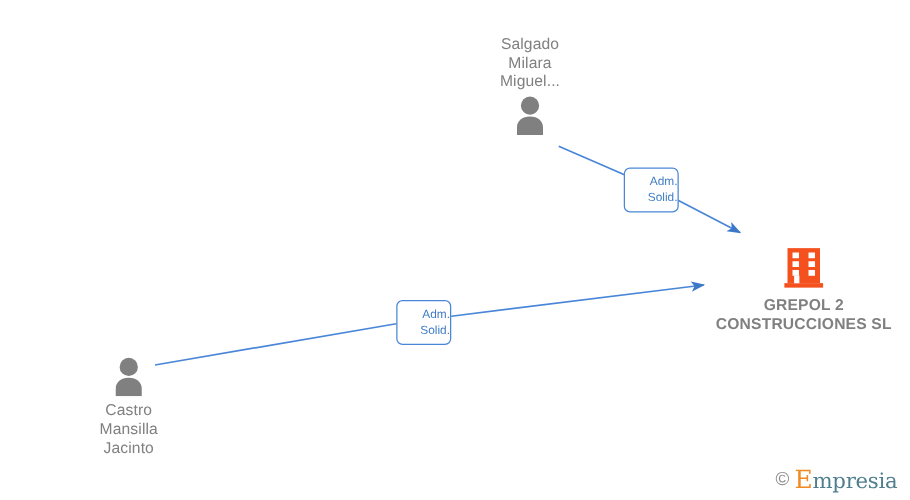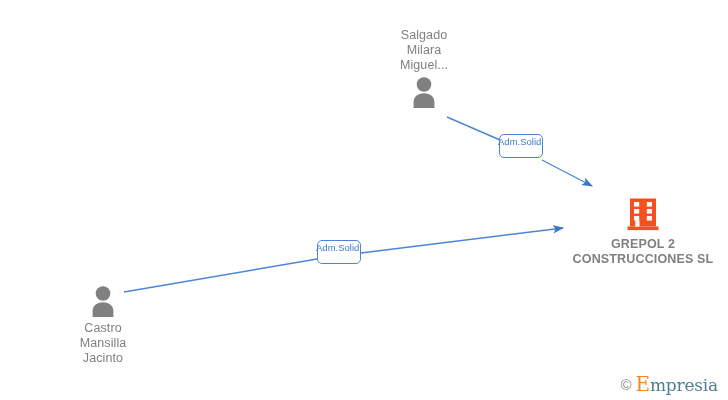--- a/index.html
+++ b/index.html
@@ -71,27 +71,27 @@
     color: #808080;
     letter-spacing: 0.15px;
     white-space: pre-line;
   }
 
   
   .edge-chip {
     position: absolute;
     box-sizing: border-box;
     width: 44px;
-    height: 24px;
+    height: 36px;
     background: #ffffff;
     border: 1.4px solid #4a86d8;
     border-radius: 5px;
     display: flex;
-    flex-direction: row;
-    align-items: flex-start;
+    flex-direction: column;
+    align-items: flex-end;
     justify-content: center;
   }
   .edge-chip span {
     display: block;
     font-size: 9.5px;
     line-height: 13px;
     color: #3f7cc4;
     white-space: nowrap;
   }
 

